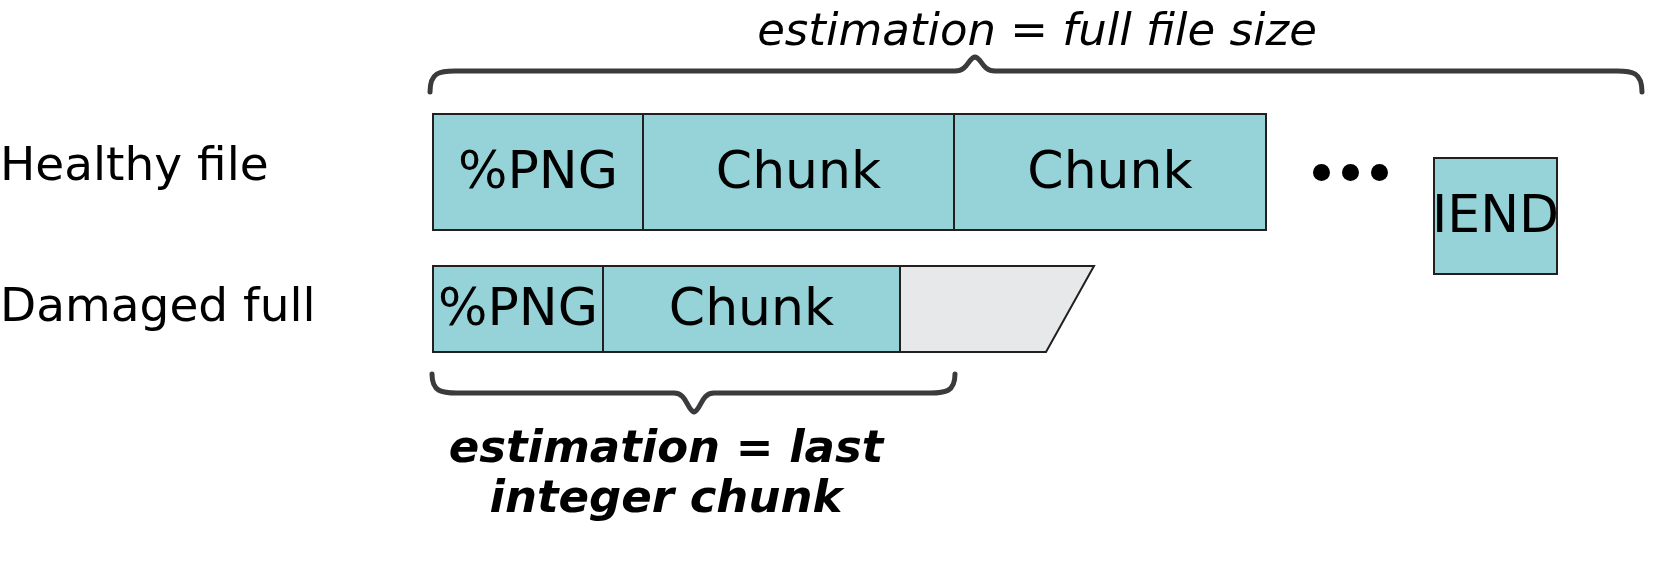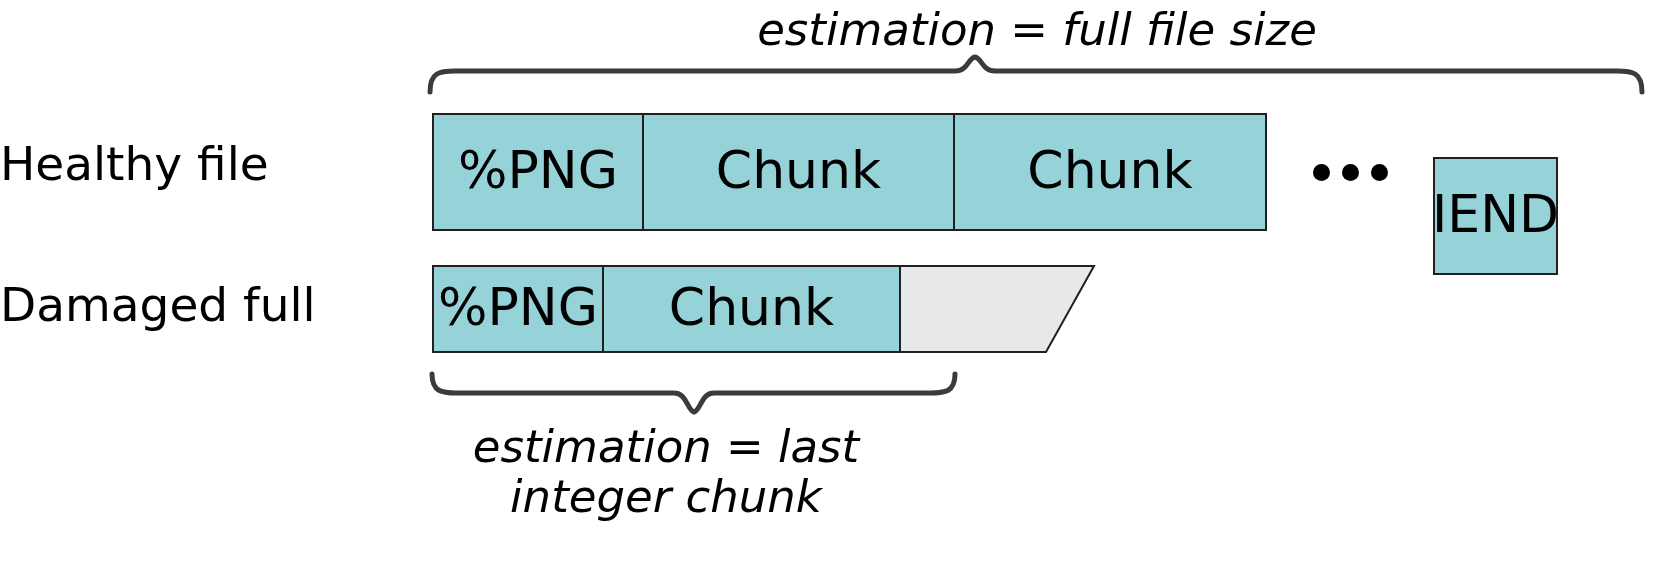--- a/index.html
+++ b/index.html
@@ -45,20 +45,21 @@
     white-space: nowrap;
     line-height: 1.12;
     text-align: center;
   }
   #caption-top {
     left: 432px; top: 5px; width: 1210px;
   }
   #caption-bottom {
     left: 432px; top: 422px; width: 468px;
     white-space: normal;
+    font-weight: bold;
   }
 
   
   .seg {
     position: absolute;
     box-sizing: border-box;
     background: #96D3D8;
     border: 2px solid #231f20;
     display: flex;
     align-items: center;

